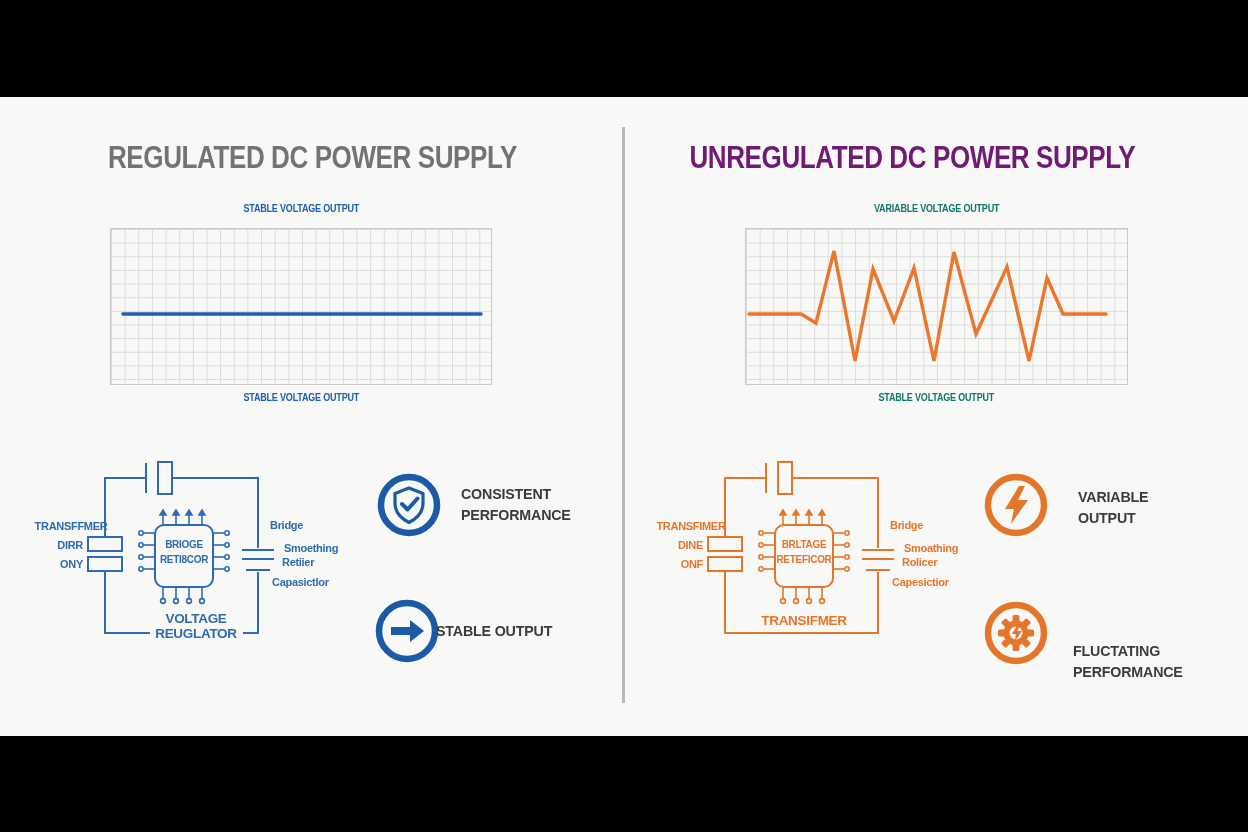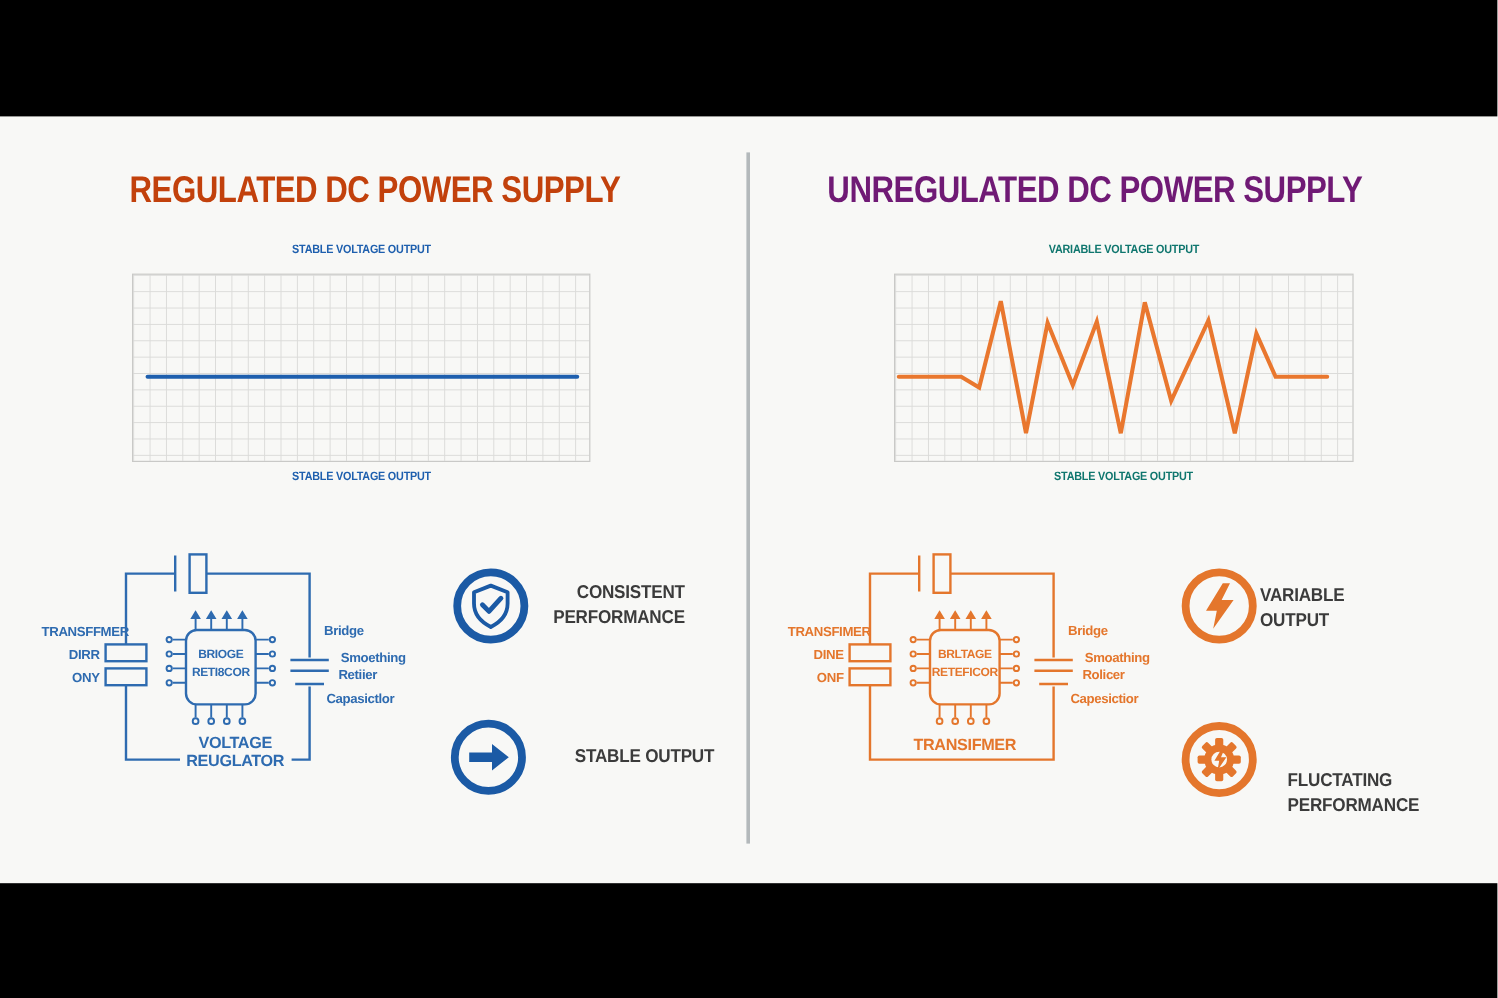--- a/index.html
+++ b/index.html
@@ -8,21 +8,21 @@
 
   .bar { position:absolute; left:0; width:1248px; background:#000; }
   .bar.top { top:0; height:97px; }
   .bar.bottom { top:736px; height:96px; }
 
   .divider { position:absolute; left:622px; top:127px; width:3px; height:576px; background:#b4b9bb; }
 
   .panel-title { position:absolute; top:140px; width:624px; text-align:center;
                  font-size:31px; font-weight:bold; letter-spacing:-0.5px; white-space:nowrap; }
   .panel-title .cond { display:inline-block; transform:scaleX(0.84); }
-  .lt { left:0; color:#c2410c; }
+  .lt { left:0; color:#737373; }
   .rt { left:600px; color:#701a75; }
 
   .chart-label { position:absolute; text-align:center; font-size:10px; font-weight:bold;
                  letter-spacing:-0.2px; white-space:nowrap; }
   .chart-label .cond { display:inline-block; transform:scaleX(0.9); }
   .blue { color:#1e5fae; } .orange { color:#0f766e; }
 
   .chart { position:absolute; top:228px; height:157px; background-color:#f8f8f6;
            border:1px solid #c9c9c7;
            background-image:
@@ -168,29 +168,29 @@
     <text x="171" y="185" text-anchor="middle" class="c-big">VOLTAGE</text>
     <text x="171" y="200" text-anchor="middle" class="c-big">REUGLATOR</text>
   </g>
 </svg>
 
 <svg class="feature" style="left:374px; top:470px;" width="70" height="70" viewBox="0 0 70 70">
   <circle cx="35" cy="35" r="28" fill="none" stroke="#1b5aa5" stroke-width="6.5"></circle>
   <path d="M35 18 L49 23.5 V33 C49 43 43 48.5 35 52.5 C27 48.5 21 43 21 33 V23.5 Z" fill="none" stroke="#1b5aa5" stroke-width="3.2" stroke-linejoin="round"></path>
   <path d="M28 34 L33.5 39.5 L43.5 28.5" fill="none" stroke="#1b5aa5" stroke-width="4" stroke-linecap="round" stroke-linejoin="round"></path>
 </svg>
-<div class="feature-text" style="left:461px; top:483px;text-align:right;">
+<div class="feature-text" style="left:461px; top:483px;">
   <span class="cond"><span>CONSISTENT</span><br><span>PERFORMANCE</span></span>
 </div>
 
 <svg class="feature" style="left:372px; top:596px;" width="70" height="70" viewBox="0 0 70 70">
   <circle cx="35" cy="35" r="28" fill="none" stroke="#1b5aa5" stroke-width="6.5"></circle>
   <path d="M19 31 H38 V24 L52 35 L38 46 V39 H19 Z" fill="#1b5aa5"></path>
 </svg>
-<div class="feature-text" style="left:479px; top:620px;">
+<div class="feature-text" style="left:436px; top:620px;">
   <span class="cond">STABLE OUTPUT</span>
 </div>
 
 <div class="panel-title rt">
   <span class="cond">UNREGULATED DC POWER SUPPLY</span>
 </div>
 
 <div class="chart-label orange" style="left:745px; top:203px; width:383px;">
   <span class="cond">VARIABLE VOLTAGE OUTPUT</span>
 </div>
@@ -296,21 +296,21 @@
     <text x="257" y="128" class="c-small">Rolicer</text>
     <text x="247" y="148" class="c-small">Capesictior</text>
     <text x="159" y="187" text-anchor="middle" class="c-big">TRANSIFMER</text>
   </g>
 </svg>
 
 <svg class="feature" style="left:981px; top:470px;" width="70" height="70" viewBox="0 0 70 70">
   <circle cx="35" cy="35" r="28" fill="none" stroke="#e4762c" stroke-width="6.5"></circle>
   <path d="M38 16 L24 39 H33 L30 54 L47 30 H37 L44 16 Z" fill="#e4762c"></path>
 </svg>
-<div class="feature-text" style="left:1050px; top:486px;">
+<div class="feature-text" style="left:1078px; top:486px;">
   <span class="cond"><span>VARIABLE</span><br><span>OUTPUT</span></span>
 </div>
 
 <svg class="feature" style="left:981px; top:598px;" width="70" height="70" viewBox="0 0 70 70">
   <circle cx="35" cy="35" r="28" fill="none" stroke="#e4762c" stroke-width="6.5"></circle>
   <g fill="#e4762c">
     <g transform="translate(35,35)">
       <rect x="-3.4" y="-18" width="6.8" height="9" rx="1.5"></rect>
       <rect x="-3.4" y="-18" width="6.8" height="9" rx="1.5" transform="rotate(45)"></rect>
       <rect x="-3.4" y="-18" width="6.8" height="9" rx="1.5" transform="rotate(90)"></rect>

